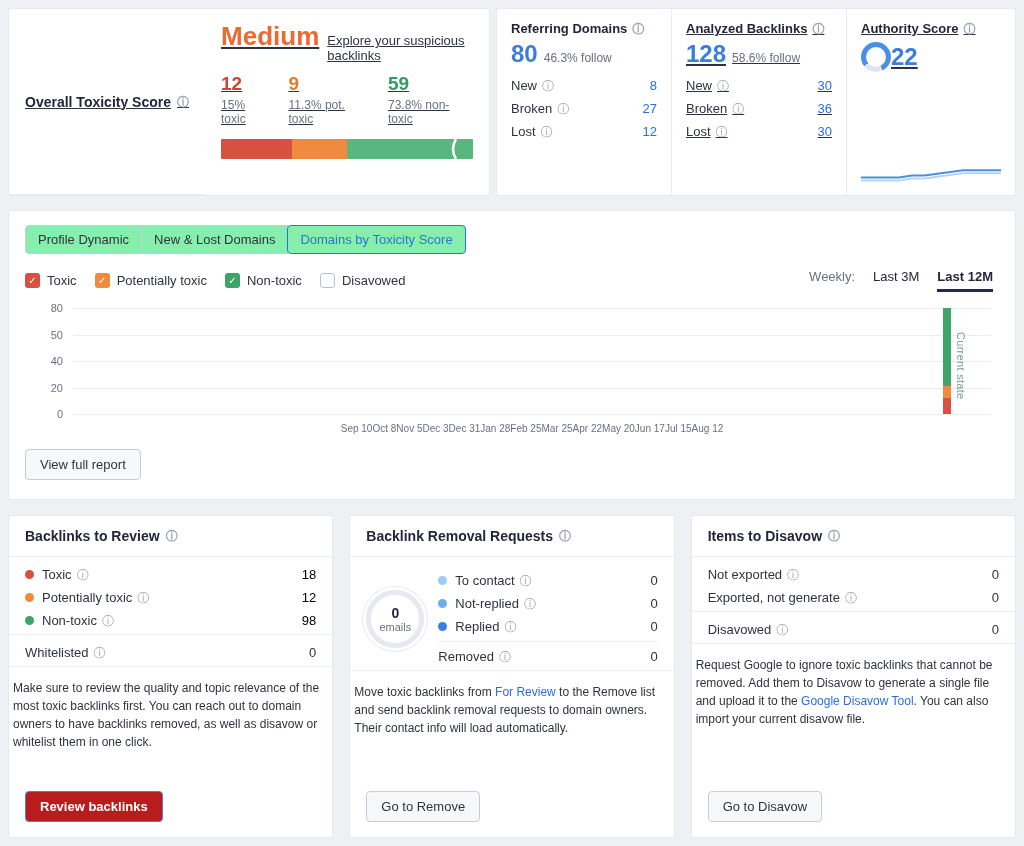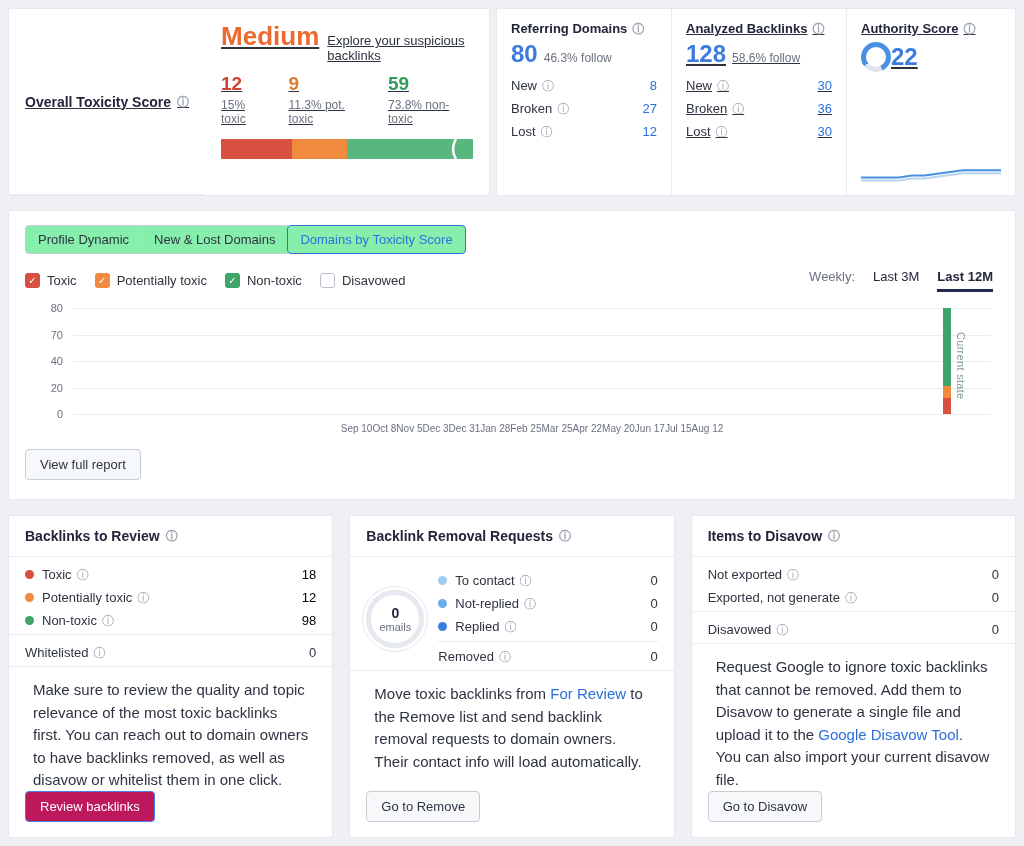--- a/index.html
+++ b/index.html
@@ -87,35 +87,35 @@
   .overlay { position: absolute; left: 0; right: 60px; top: 8px; display: flex; flex-direction: column; align-items: center; text-align: center; }
   .overlay-title { font-size: 15px; font-weight: 700; color: #23263b; }
   .overlay-text { font-size: 13px; margin-top: 7px; }
   .overlay-buttons { display: flex; gap: 10px; margin-top: 13px; }
   .x-labels { display: flex; justify-content: center; margin: 9px 28px 0 68px; font-size: 10px; color: #6a7080; }
   .view-report { margin-top: 15px; }
 
   .btn { font-family: inherit; font-size: 13px; padding: 7px 14px; border-radius: 4px; cursor: pointer; border: 1px solid transparent; }
   .btn-green { background: #2f9e63; border-color: #2f9e63; color: #fff; font-weight: 700; }
   .btn-gray { background: #f7f8fa; border-color: #c6ccd7; color: #2e3340; }
-  .btn-blue { background: #be185d; border-color: #4780ee; color: #fff; font-weight: 400; }
+  .btn-blue { background: #b91c1c; border-color: #4780ee; color: #fff; font-weight: 700; }
 
   
   .bottom-row { display: flex; gap: 16px; height: 323px; }
   .bcard { flex: 1; position: relative; display: flex; flex-direction: column; }
   .brows { padding: 6px 16px 2px; }
   .brow { display: flex; align-items: center; padding: 4px 0; font-size: 13px; }
   .dot { width: 9px; height: 9px; border-radius: 50%; margin-right: 8px; flex: 0 0 auto; }
   .dot-red { background: #d8503f; } .dot-orange { background: #ef8a3e; } .dot-green { background: #3fa469; }
   .dot-lblue { background: #9ecdf0; } .dot-mblue { background: #6facec; } .dot-blue { background: #3a7fe0; }
   .blabel { display: flex; align-items: center; gap: 5px; }
   .bval { margin-left: auto; }
   .val-blue { color: #000000; }
   .hr { border-top: 1px solid #e9ecf1; }
-  .desc { padding: 12px 24px 0; font-size: 15px; line-height: 1.5; color: #2e3340; }
+  .desc { padding: 12px 4px 0; font-size: 12px; line-height: 1.5; color: #2e3340; }
   .link { color: #2a6fdb; cursor: pointer; text-decoration: none; }
   .bottom-btn { position: absolute; left: 16px; bottom: 15px; }
   .removal-body { display: flex; gap: 14px; padding: 12px 16px 2px; align-items: center; }
   .donut {
     width: 58px; height: 58px; border-radius: 50%; border: 5px solid #e6e9ef;
     box-shadow: 0 0 0 3px #fff, 0 0 0 4px #e6e9ef;
     display: flex; flex-direction: column; align-items: center; justify-content: center; flex: 0 0 auto;
   }
   .donut-val { font-size: 14px; font-weight: 700; color: #23263b; }
   .donut-lbl { font-size: 11px; color: #6a7080; }
@@ -282,21 +282,21 @@
         <span class="range">Last 3M</span>
         <span class="range active">Last 12M</span>
       </span>
     </div>
 
     <div class="plot">
       <div class="gridline" style="top:0%">
           <span class="ylabel">80</span>
         </div>
       <div class="gridline" style="top:25%">
-          <span class="ylabel">70</span>
+          <span class="ylabel">50</span>
         </div>
       <div class="gridline" style="top:50%">
           <span class="ylabel">40</span>
         </div>
       <div class="gridline" style="top:75%">
           <span class="ylabel">20</span>
         </div>
       <div class="gridline" style="top:100%">
           <span class="ylabel">0</span>
         </div>

